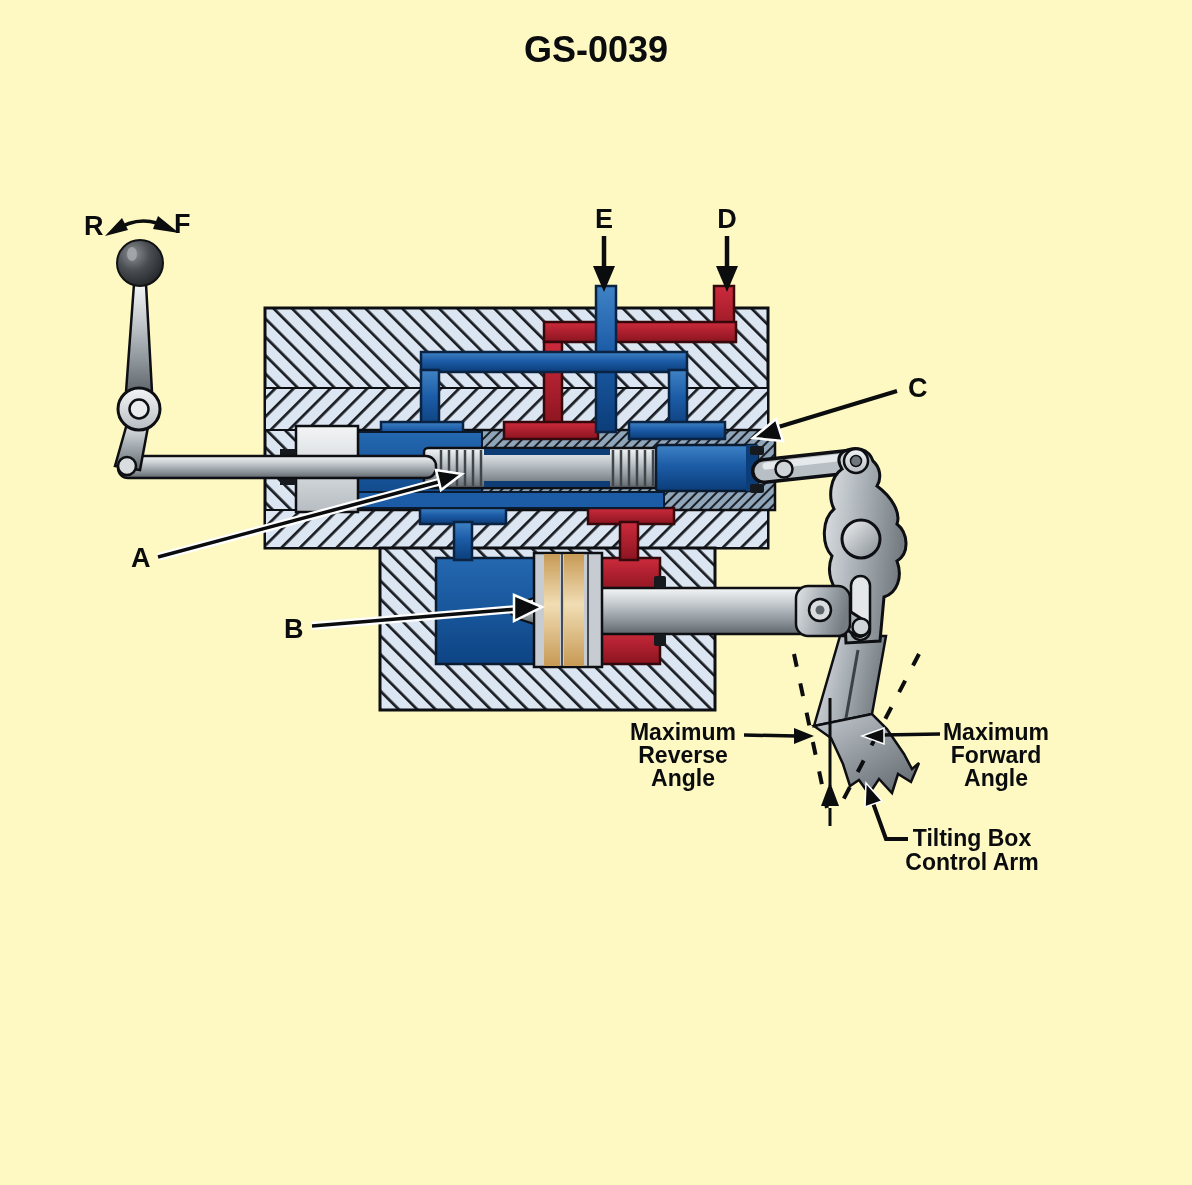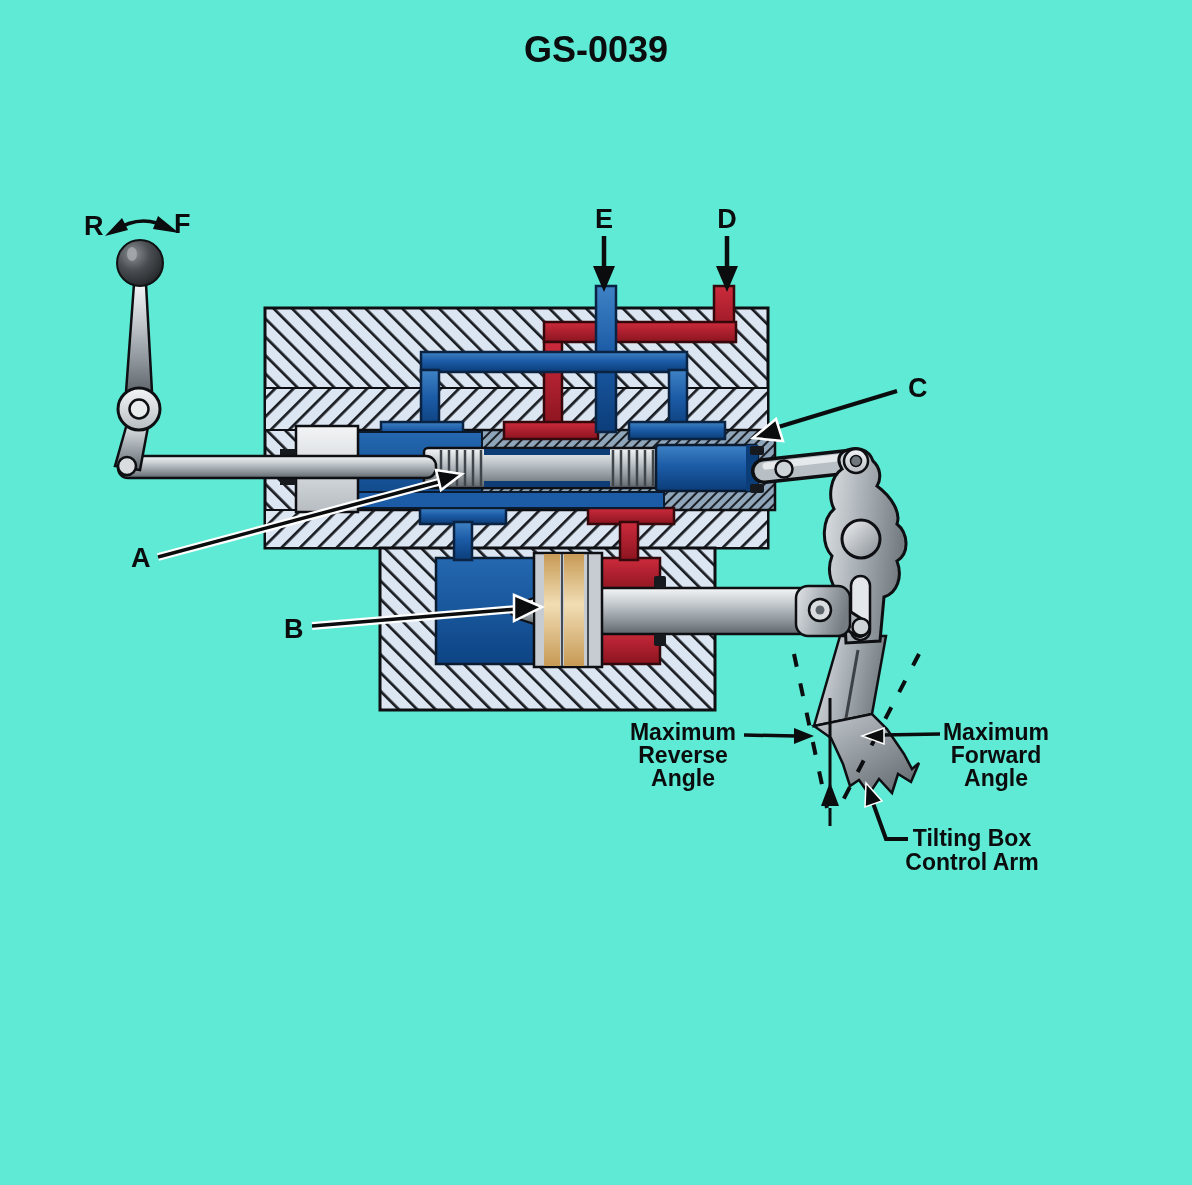--- a/index.html
+++ b/index.html
@@ -1,16 +1,16 @@
 <!DOCTYPE html>
 <html><head>
 <meta charset="utf-8">
 <style>
   html,body{margin:0;padding:0;background:#ffffff;}
-  .canvas{position:relative;width:1192px;height:1185px;background:#5eead4;overflow:hidden;
+  .canvas{position:relative;width:1192px;height:1185px;background:#fef9c3;overflow:hidden;
           font-family:"Liberation Sans",sans-serif;}
   svg{position:absolute;left:0;top:0;}
   .t-title{font-family:"Liberation Sans",sans-serif;font-weight:bold;font-size:36px;fill:#0a0c0e;}
   .t-call{font-family:"Liberation Sans",sans-serif;font-weight:bold;font-size:27px;fill:#0a0c0e;}
   .t-ann{font-family:"Liberation Sans",sans-serif;font-weight:bold;font-size:23px;fill:#0a0c0e;}
 </style>
 </head>
 <body>
 
 <div class="canvas">

